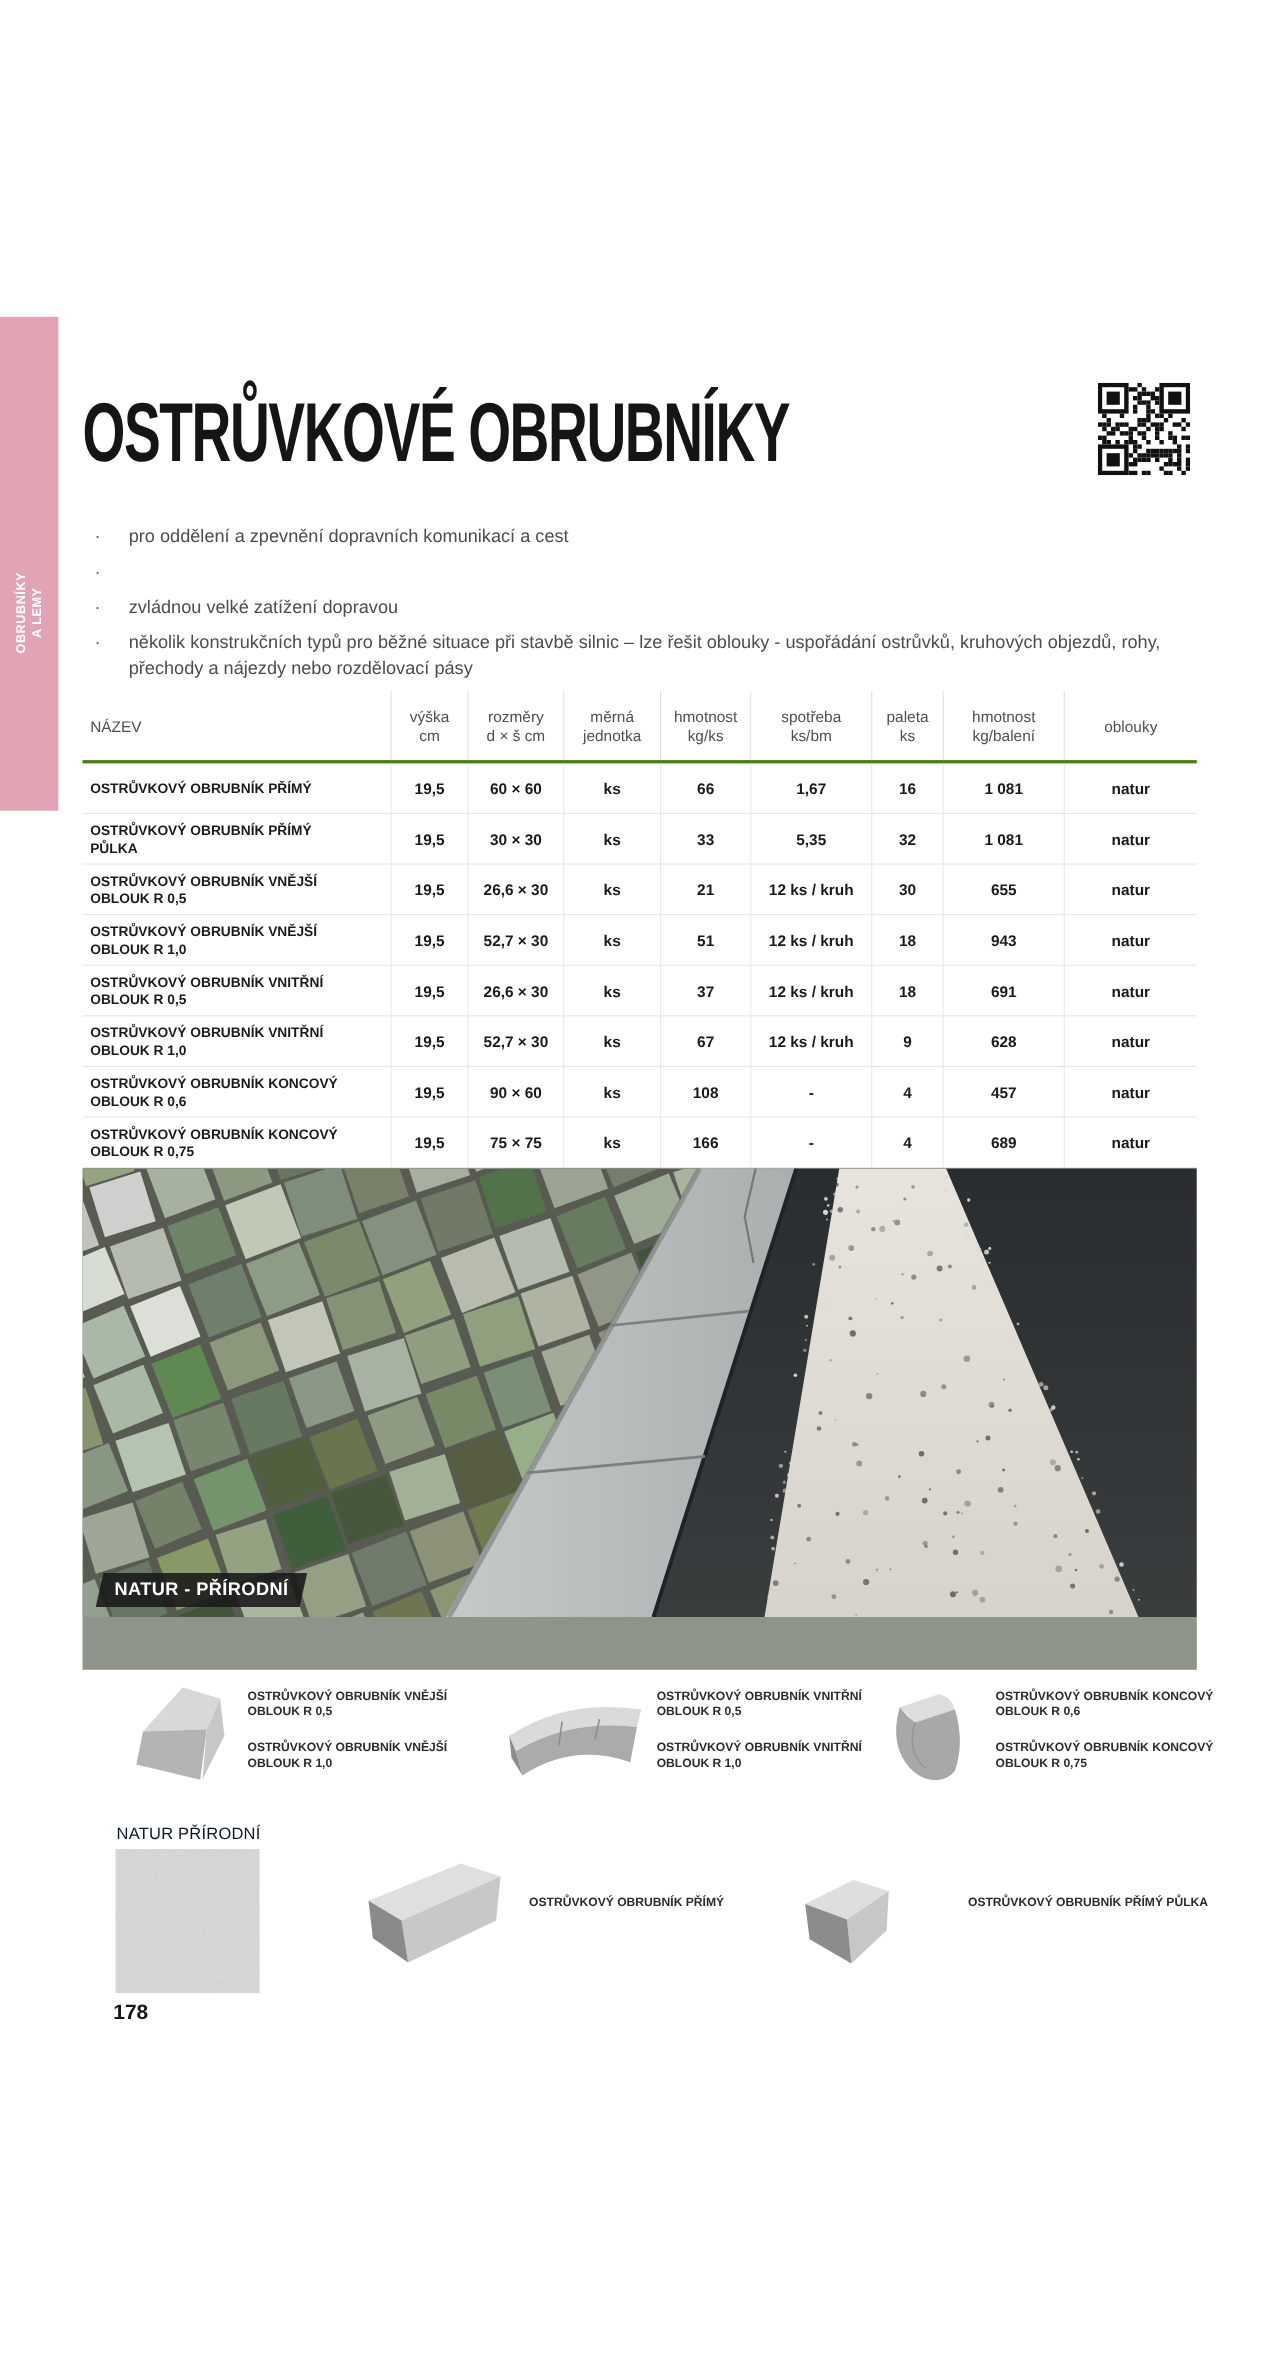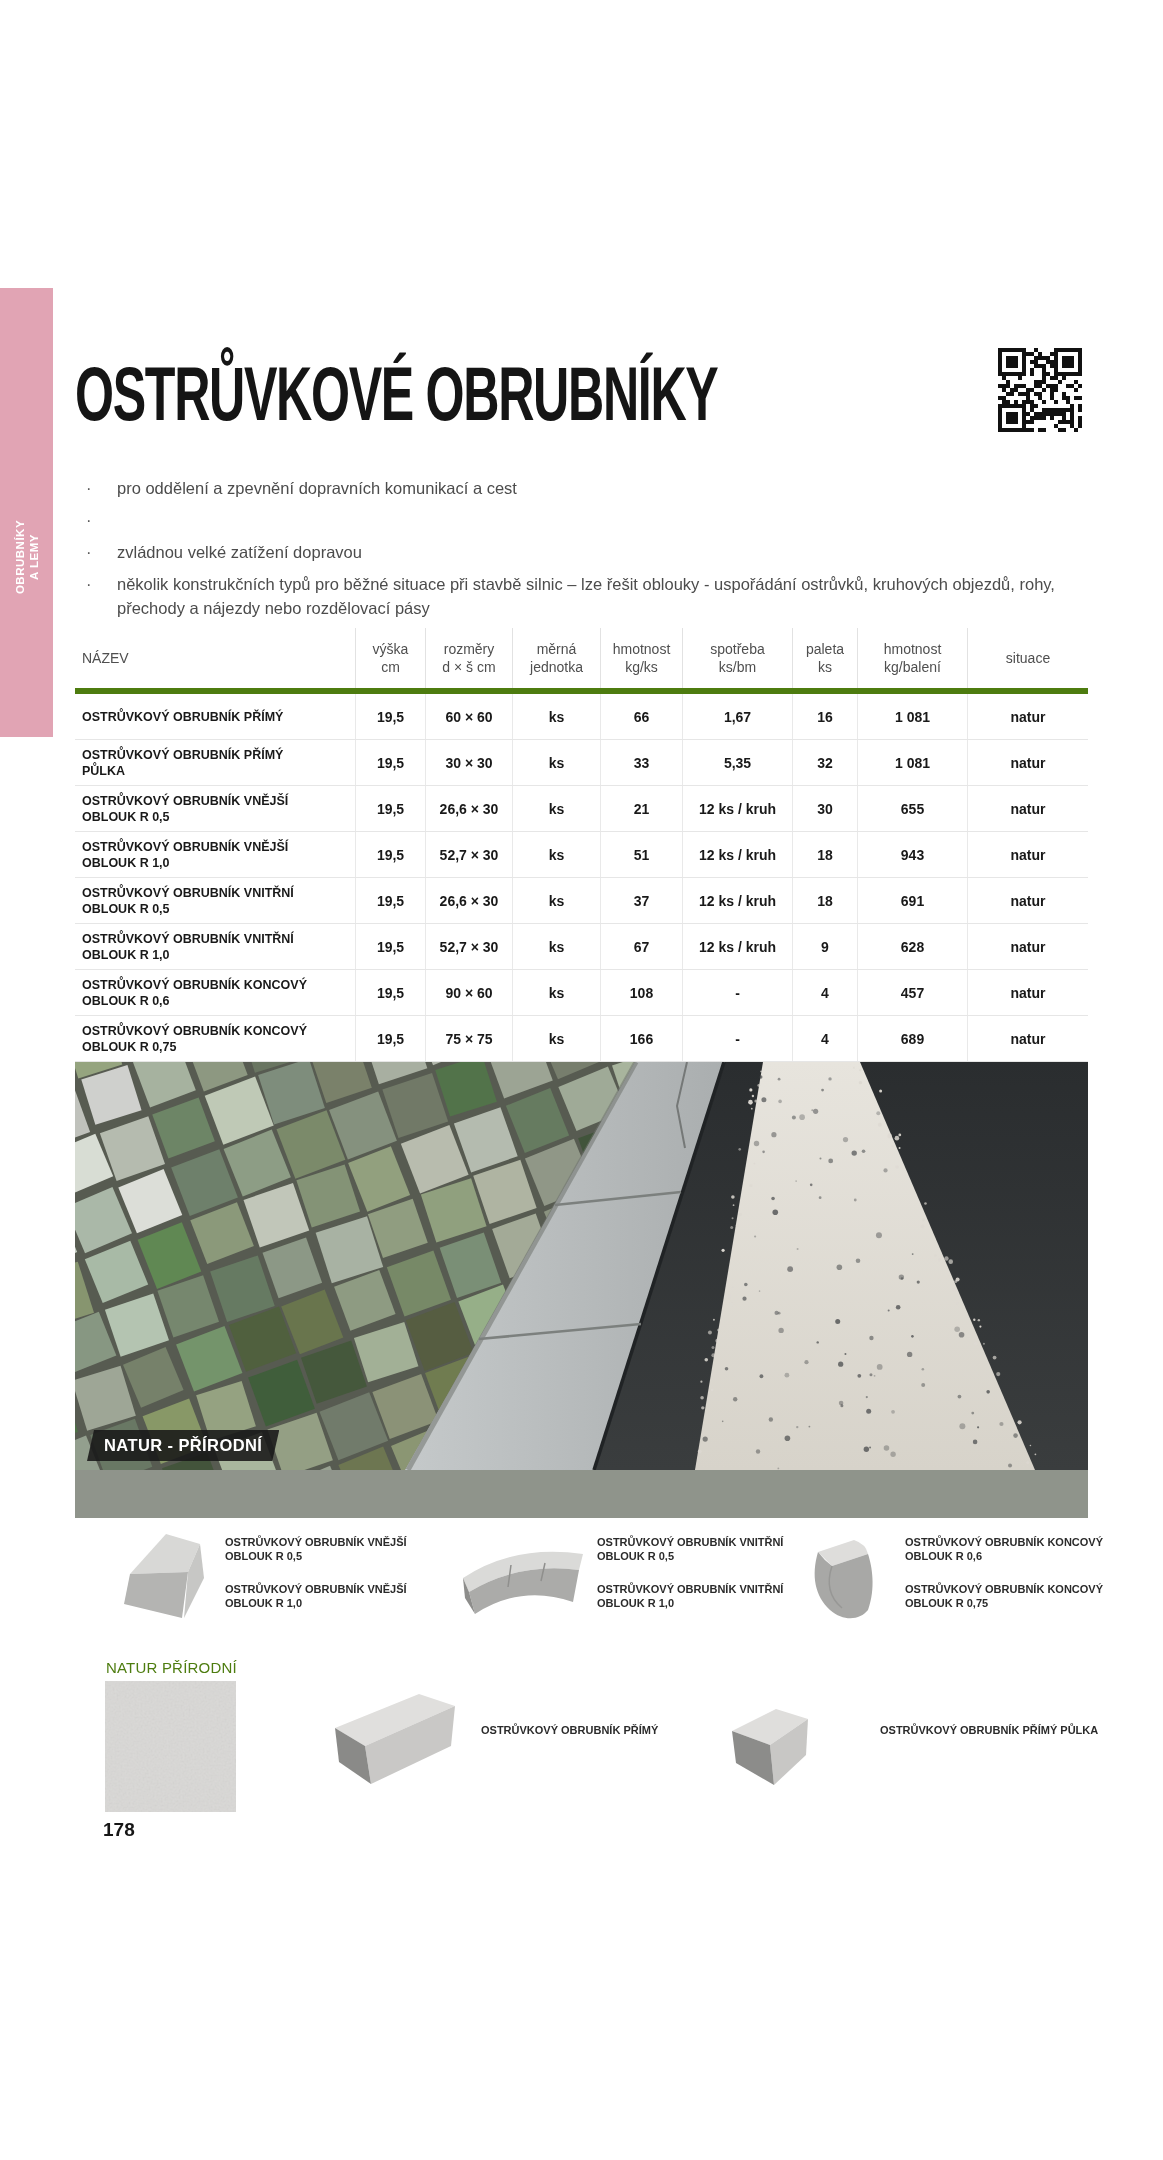--- a/index.html
+++ b/index.html
@@ -31,21 +31,21 @@
   #qr { left:998px; top:348px; width:84px; height:84px; }
 
   
   #bullets { left:86px; top:476px; width:1002px; }
   .bullet-item { display:flex; margin-bottom:8px; font-size:16.5px; line-height:24px; color:#4c4c4c; }
   .bullet-dot { flex:0 0 31px; color:#5a5a5a; }
 
   
   #spec-table { left:75px; top:628px; width:1013px; }
   .tgrid { display:grid; grid-template-columns:280px 70px 87px 88px 82px 110px 65px 110px 121px; }
-  #table-header { height:66px; border-bottom:6px solid #4d7c0f; }
+  #table-header { height:66px; border-bottom:3px solid #4d7c0f; }
   .th {
     display:flex; flex-direction:column; justify-content:center; align-items:center;
     font-size:14px; line-height:18px; color:#4f4f4f; text-align:center;
     border-left:1px solid #e2e2e2;
   }
   .th:first-child { align-items:flex-start; border-left:none; padding-left:7px; }
   .trow { min-height:46px; border-bottom:1px solid #e6e6e6; }
   .td {
     display:flex; align-items:center; justify-content:center; text-align:center;
     font-size:14px; font-weight:700; color:#191919; border-left:1px solid #e9e9e9;
@@ -71,21 +71,21 @@
   #thumb2 { left:459px; top:1538px; }
   #thumb3 { left:806px; top:1532px; }
   .thumb-labels { position:absolute; width:195px; }
   #labels1 { left:225px; top:1536px; }
   #labels2 { left:597px; top:1536px; }
   #labels3 { left:905px; top:1536px; }
   .thumb-label { font-size:11px; font-weight:700; line-height:13.5px; color:#2b2b2b; margin-bottom:20px; }
   .thumb-label div { white-space:nowrap; }
 
   
-  #natur-heading { left:106px; top:1659px; font-size:15px; color:#4d7c0f; letter-spacing:.2px; }
+  #natur-heading { left:106px; top:1659px; font-size:15px; color:#0f172a; letter-spacing:.2px; }
   #swatch { left:105px; top:1681px; width:131px; height:131px; }
   #product1 { left:325px; top:1684px; }
   #product2 { left:724px; top:1697px; }
   .product-label { position:absolute; font-size:11px; font-weight:700; color:#2b2b2b; white-space:nowrap; }
   #product1-label { left:481px; top:1724px; }
   #product2-label { left:880px; top:1724px; }
 
   #page-number { left:103px; top:1819px; font-size:19px; font-weight:700; color:#161616; }
 </style>
 </head>
@@ -293,21 +293,21 @@
       </div>
       <div class="th">
         <span>paleta</span>
         <span>ks</span>
       </div>
       <div class="th">
         <span>hmotnost</span>
         <span>kg/balení</span>
       </div>
       <div class="th">
-        <span>situace</span>
+        <span>oblouky</span>
       </div>
     </div>
   <div id="table-body">
       <div class="tgrid trow">
         <div class="td name">
           <div>OSTRŮVKOVÝ OBRUBNÍK PŘÍMÝ</div>
         </div>
         <div class="td">19,5</div>
         <div class="td">60 × 60</div>
         <div class="td">ks</div>

